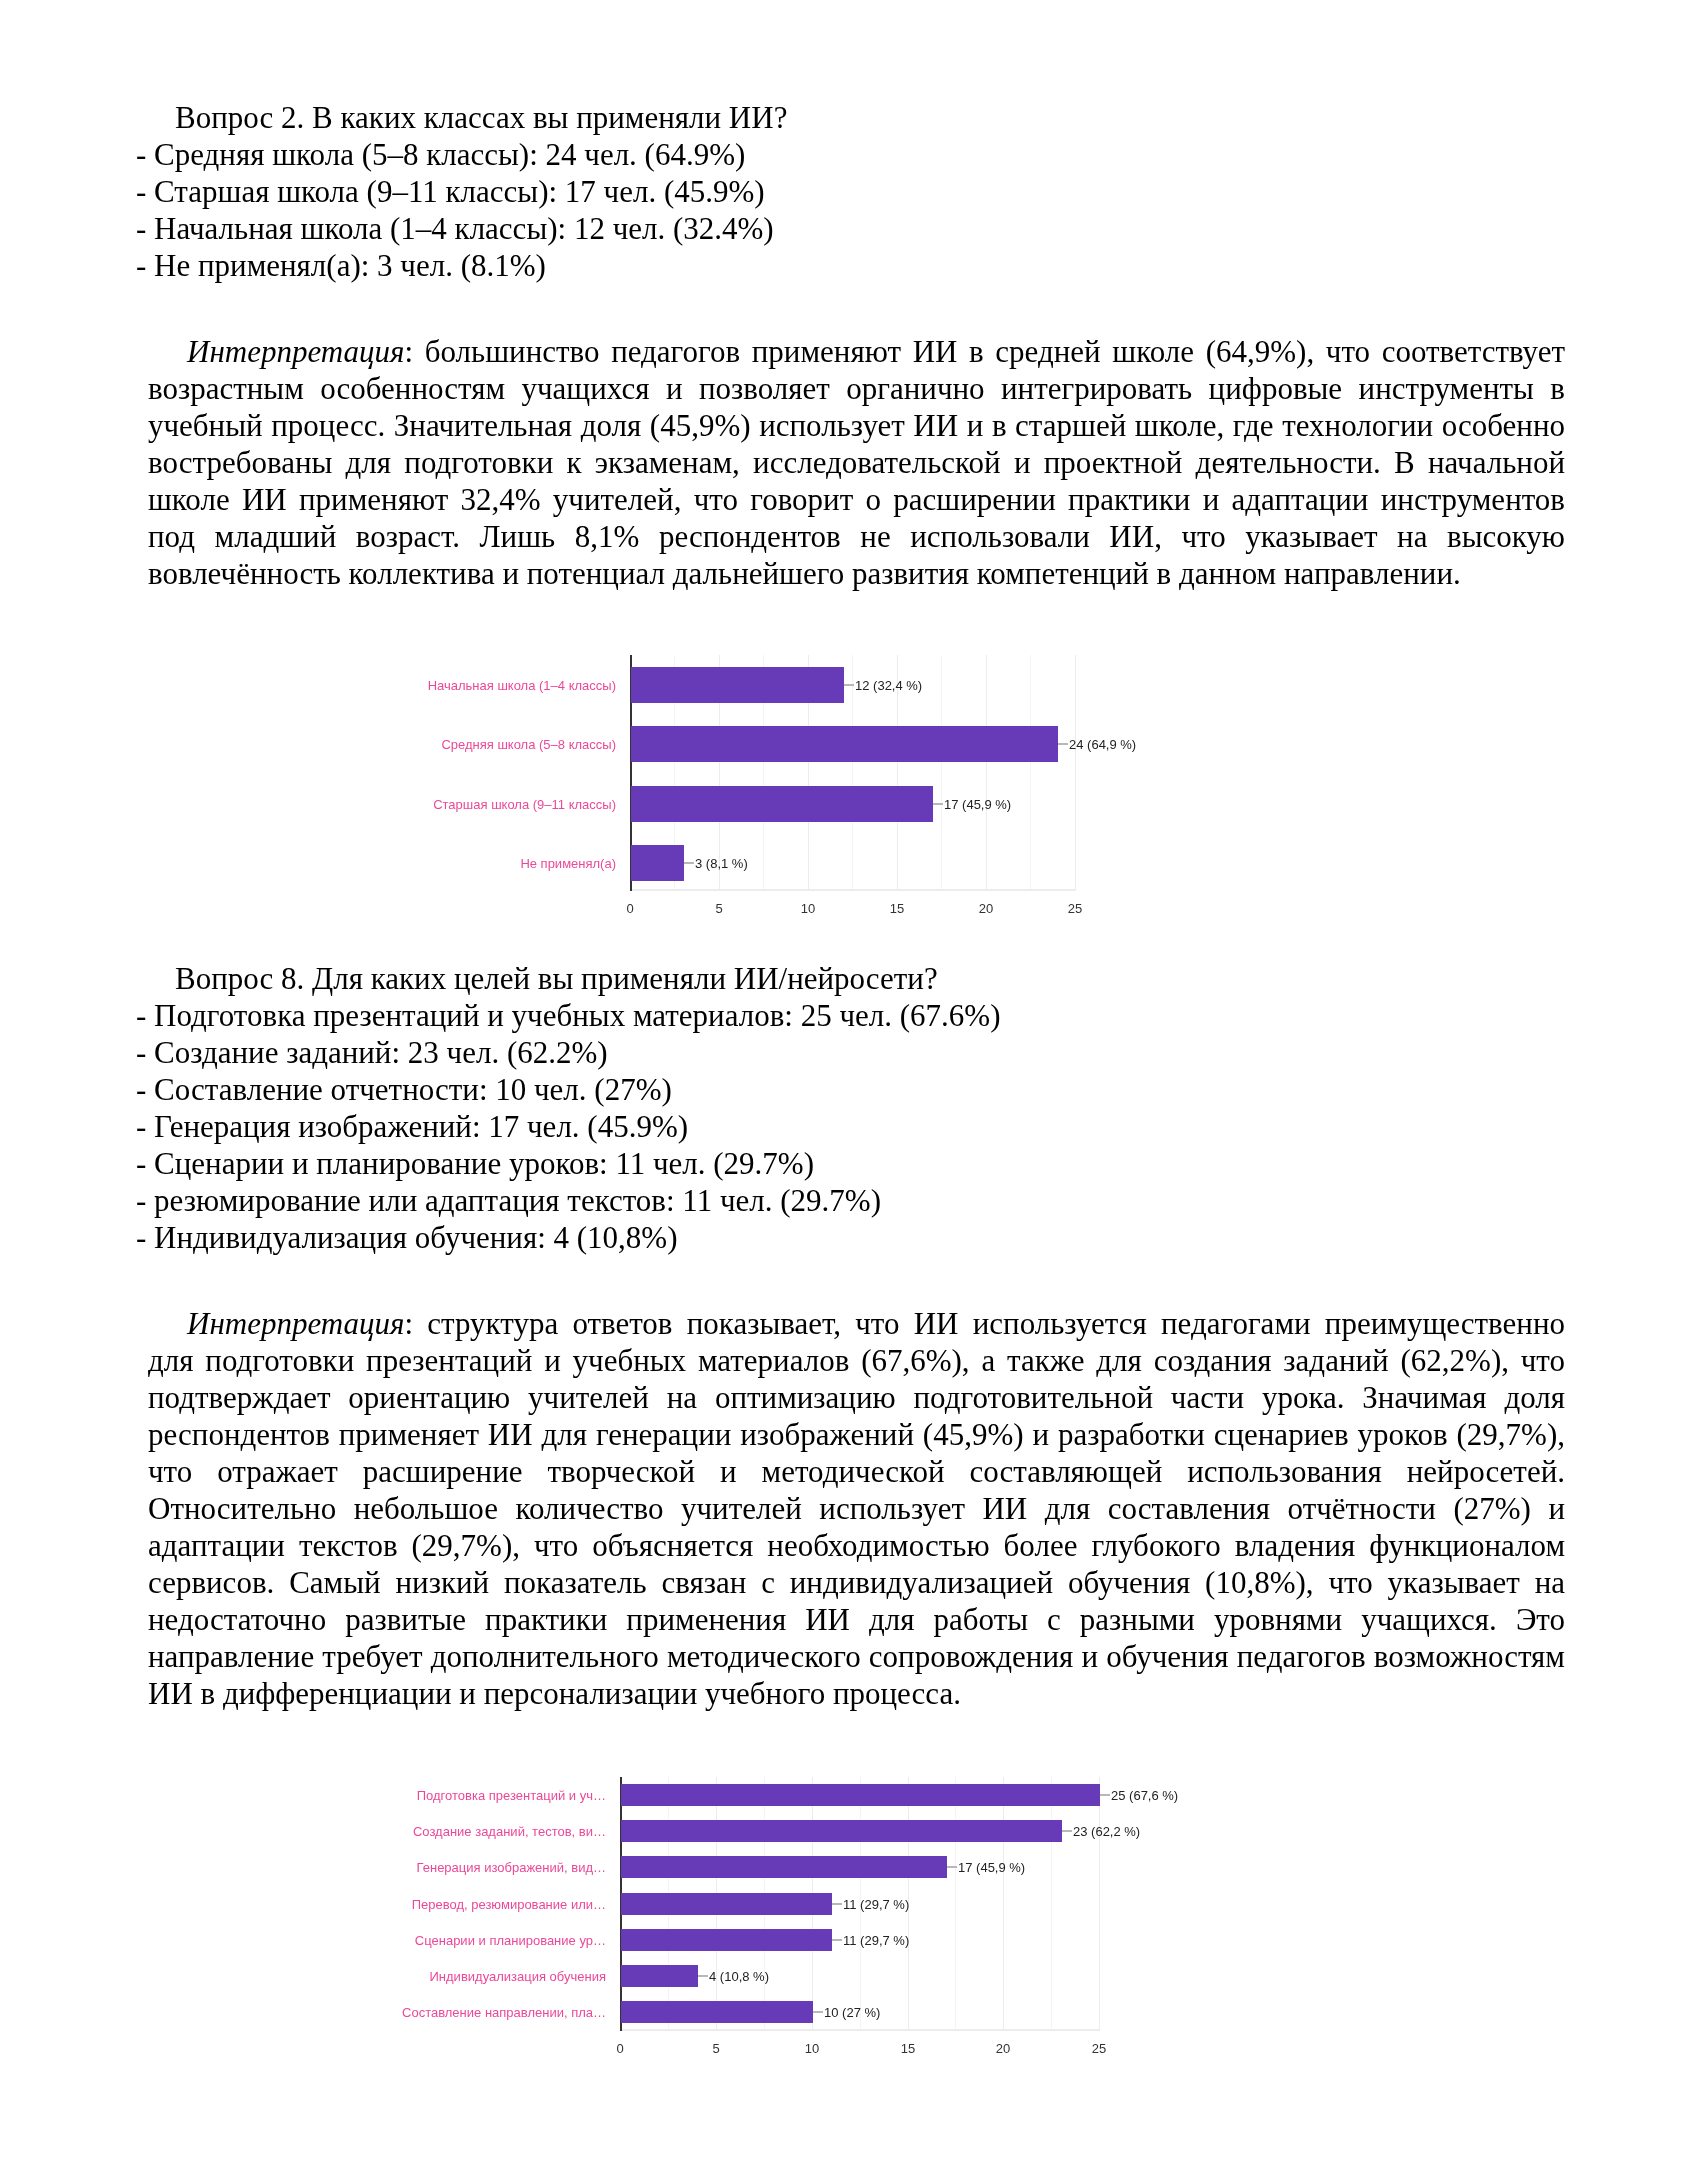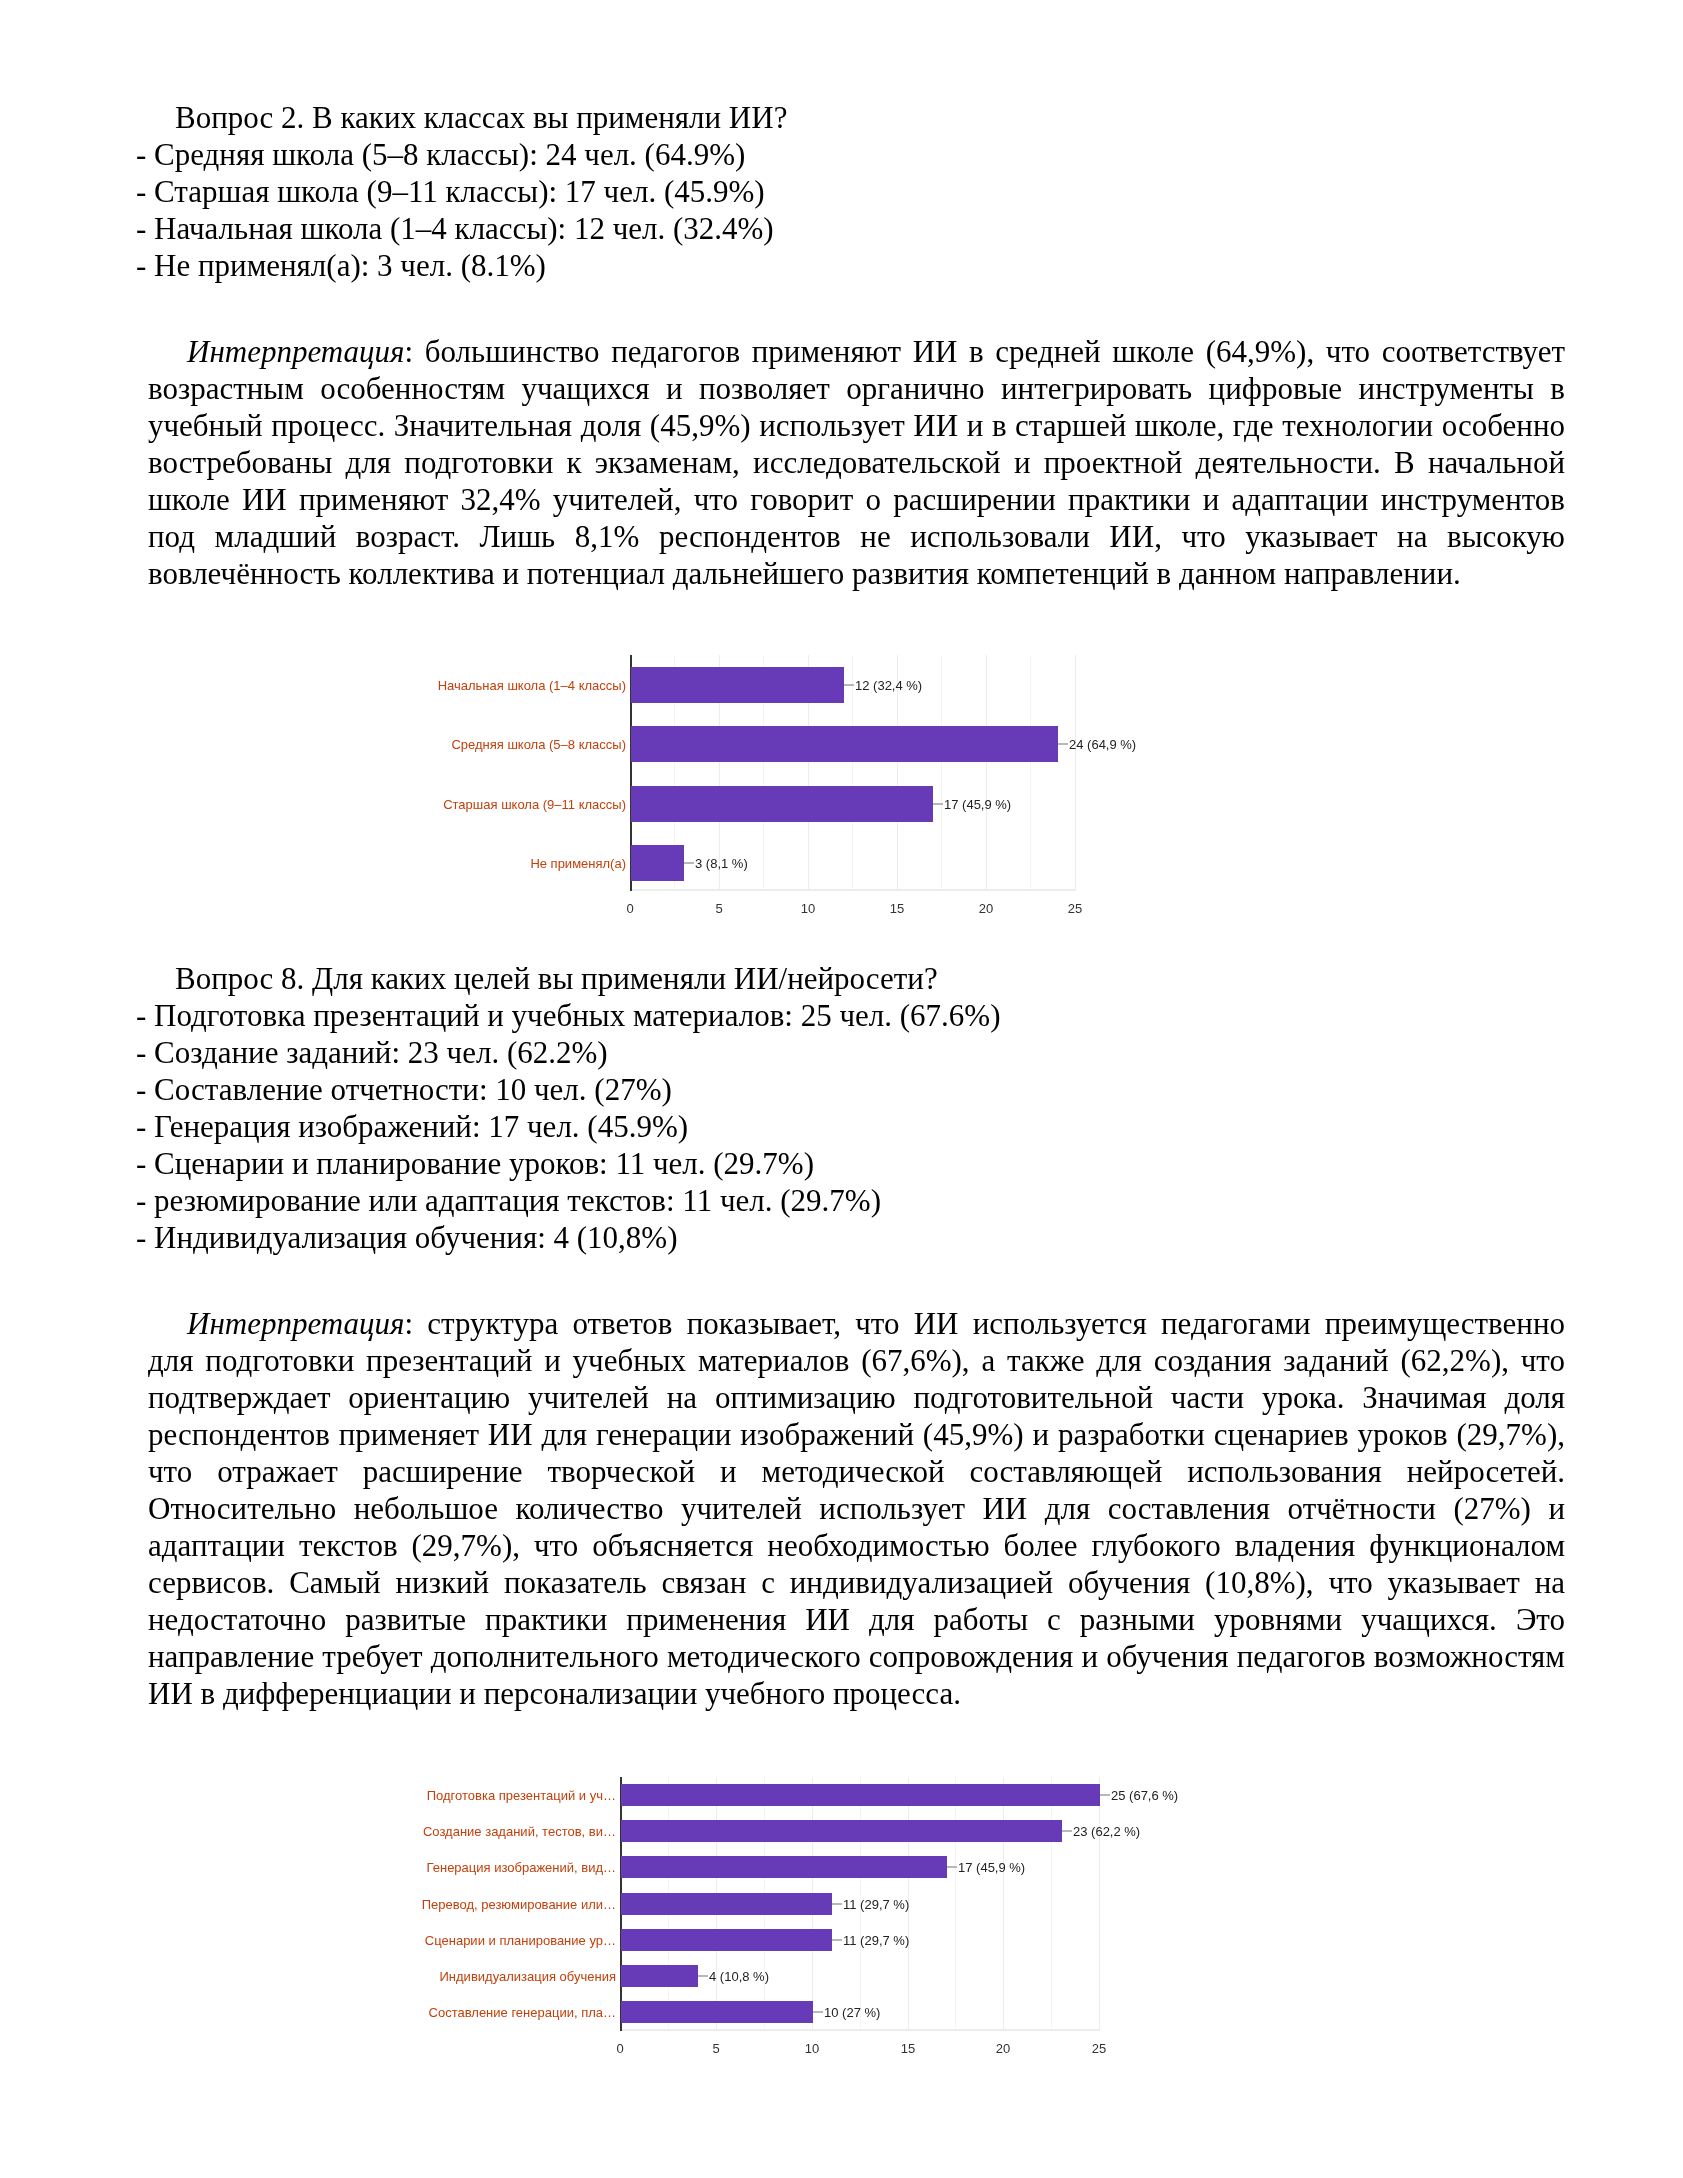--- a/index.html
+++ b/index.html
@@ -13,22 +13,22 @@
   .para em { font-style: italic; }
   .blank { height: 37px; }
 
   .chart { position: absolute; font-family: "Liberation Sans", sans-serif; color: #222; }
   .chart .plot { position: absolute; }
   .chart .grid { position: absolute; top: 0; bottom: 0; width: 1px; background: #ececec; }
   .chart .grid.minor { background: #f4f4f4; }
   .chart .axis-y { position: absolute; left: 0; top: 0; bottom: 0; width: 2px; background: #333; }
   .chart .axis-x { position: absolute; left: 0; right: 0; bottom: 0; height: 2px; background: #ececec; }
   .chart .bar { position: absolute; left: 1px; background: #673ab7; }
-  .chart .cat { position: absolute; right: 100%; padding-right: 4px; text-align: right;
-                font-size: 13px; white-space: nowrap; color: #c2410c; transform: translateY(-50%); }
+  .chart .cat { position: absolute; right: 100%; padding-right: 14px; text-align: right;
+                font-size: 13px; white-space: nowrap; color: #ec4899; transform: translateY(-50%); }
   .chart .val { position: absolute; font-size: 13px; white-space: nowrap; color: #222; transform: translateY(-50%); }
   .chart .leader { position: absolute; height: 2px; background: #b8b8b8; transform: translateY(-50%); }
   .chart .tick { position: absolute; font-size: 13px; color: #333; transform: translateX(-50%); }
 </style>
 </head>
 <body>
 
 <div class="page">
 
   <div style="position:absolute; top:99px; left:0; width:1441px;">
@@ -126,21 +126,21 @@
       <div class="val" style="left: 223px; top: 127px;">11 (29,7 %)</div>
       <div class="bar" style="top: 152px; height: 22px; width: 211px; background: rgb(103, 58, 183);"></div>
       <div class="cat" style="top: 163px; text-align: right;">Сценарии и планирование ур…</div>
       <div class="leader" style="left: 212px; top: 163px; width: 10px;"></div>
       <div class="val" style="left: 223px; top: 163px;">11 (29,7 %)</div>
       <div class="bar" style="top: 188px; height: 22px; width: 77px; background: rgb(103, 58, 183);"></div>
       <div class="cat" style="top: 199px;">Индивидуализация обучения</div>
       <div class="leader" style="left: 78px; top: 199px; width: 10px;"></div>
       <div class="val" style="left: 89px; top: 199px;">4 (10,8 %)</div>
       <div class="bar" style="top: 224px; height: 22px; width: 192px; background: rgb(103, 58, 183);"></div>
-      <div class="cat" style="top: 235px;">Составление генерации, пла…</div>
+      <div class="cat" style="top: 235px;">Составление направлении, пла…</div>
       <div class="leader" style="left: 193px; top: 235px; width: 10px;"></div>
       <div class="val" style="left: 204px; top: 235px;">10 (27 %)</div>
       <div class="tick" style="left: 0px; top: 264px;">0</div>
       <div class="tick" style="left: 96px; top: 264px;">5</div>
       <div class="tick" style="left: 192px; top: 264px;">10</div>
       <div class="tick" style="left: 288px; top: 264px;">15</div>
       <div class="tick" style="left: 383px; top: 264px;">20</div>
       <div class="tick" style="left: 479px; top: 264px;">25</div>
     </div>
   </div>

